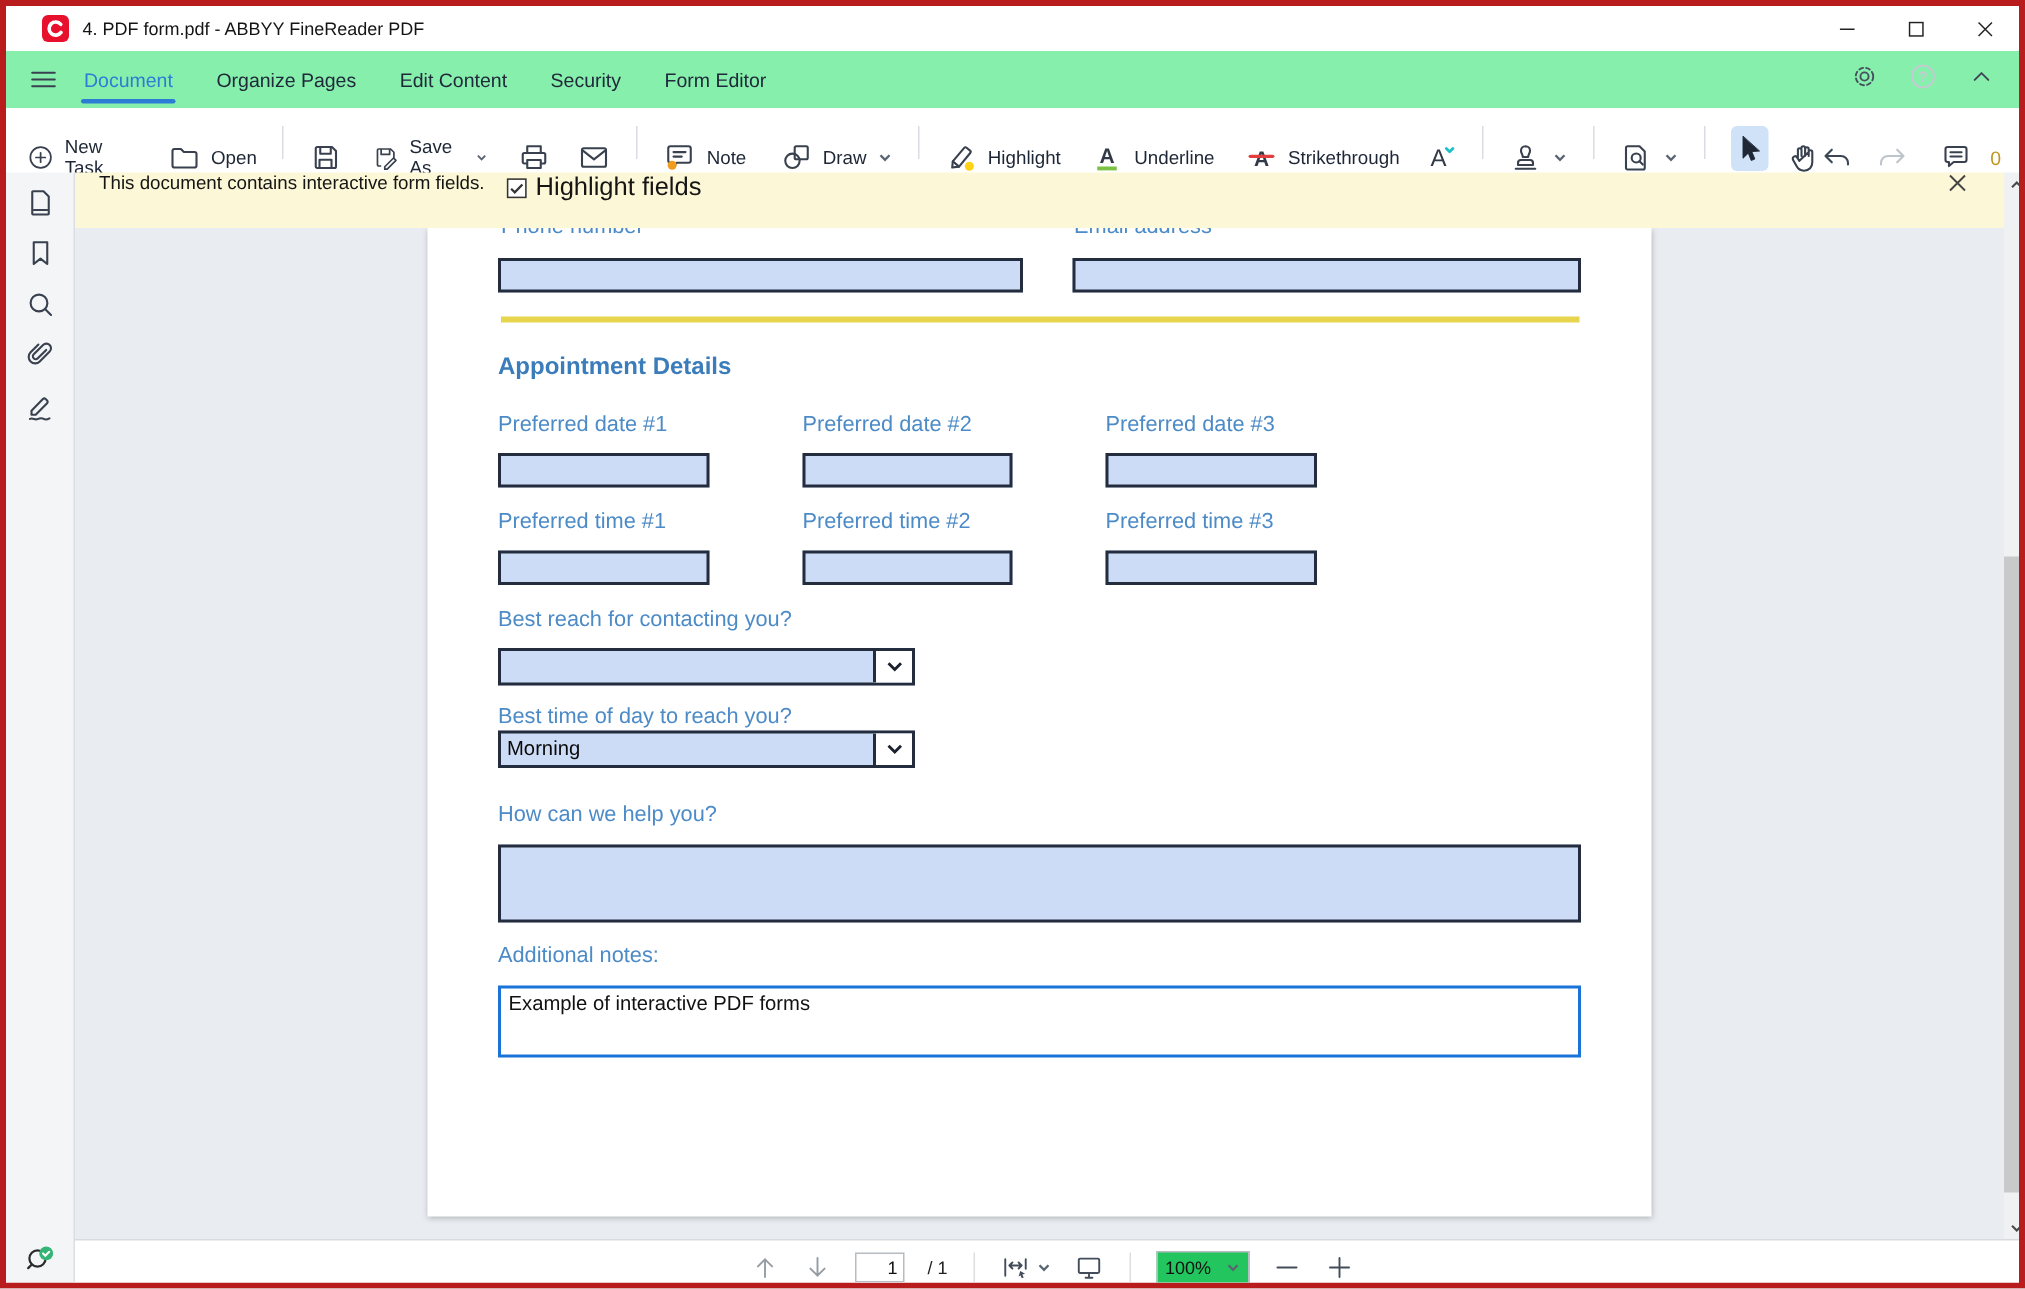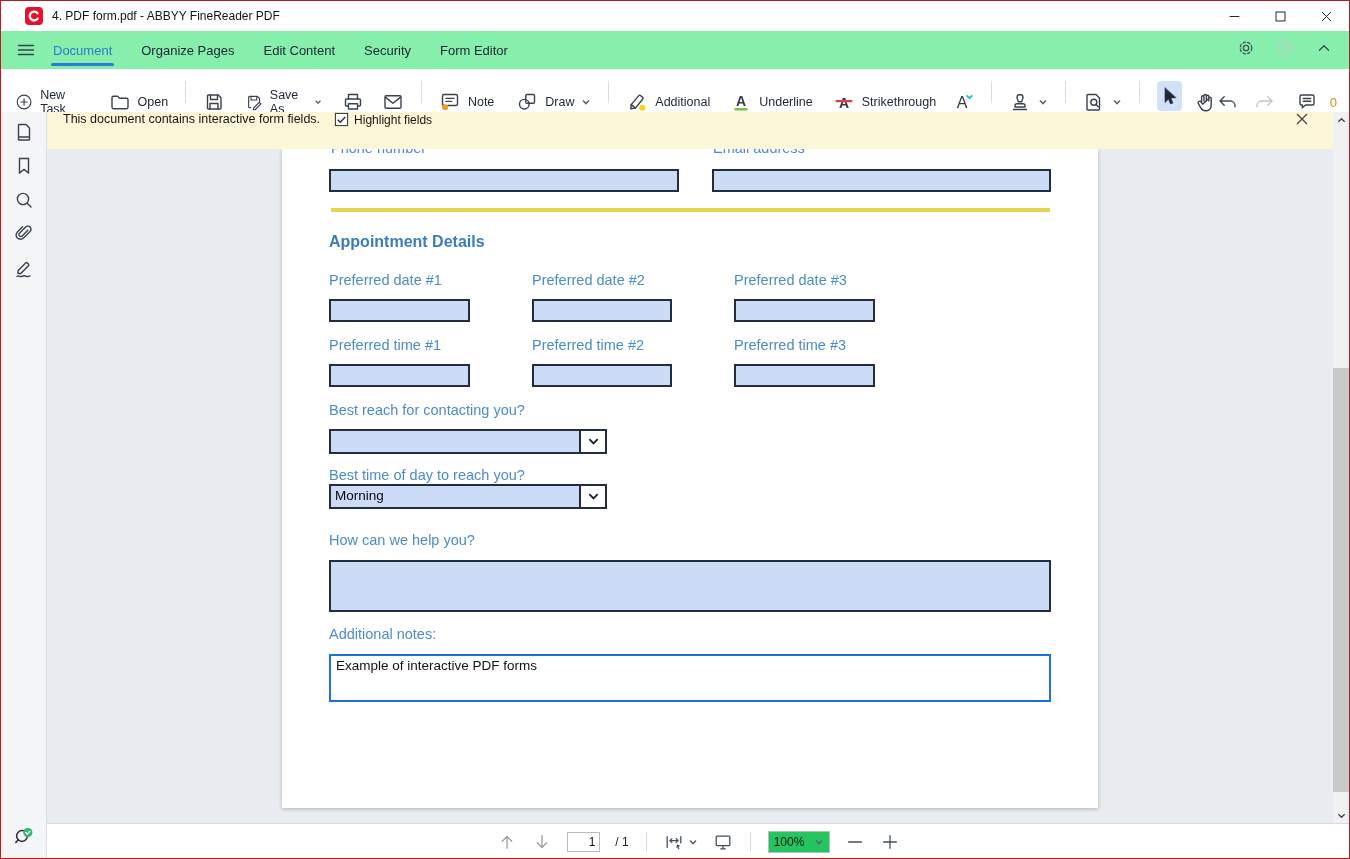--- a/index.html
+++ b/index.html
@@ -1,17 +1,17 @@
 <!DOCTYPE html>
 <html><head>
 <meta charset="utf-8">
 <style>
   * { margin:0; padding:0; box-sizing:border-box; }
   html,body { background:#cfd3d6; font-family:"Liberation Sans", sans-serif; }
-  .window { position:relative; width:1350px; height:859px; background:#fff; border:1px solid #b91c1c; overflow:hidden; }
+  .window { position:relative; width:1350px; height:859px; background:#fff; border:4px solid #b91c1c; overflow:hidden; }
 
   
   .titlebar { position:absolute; left:0; top:0; width:100%; height:30px; background:#fff; display:flex; align-items:center; }
   .app-logo { width:18px; height:18px; margin-left:24px; border-radius:4px; background:#e8112d; position:relative; flex:0 0 auto; }
   .app-logo svg { position:absolute; inset:0; }
   .win-title { font-size:12px; color:#141414; margin-left:9px; }
   .win-controls { margin-left:auto; display:flex; height:30px; }
   .win-btn { width:46px; height:30px; display:flex; align-items:center; justify-content:center; }
   .win-btn svg { width:13px; height:13px; stroke:#222; stroke-width:1.2; fill:none; }
 
@@ -35,21 +35,21 @@
   .cmt-count { font-size:13px; color:#bf9520; margin-left:5px; }
 
   svg.ic { width:22px; height:22px; fill:none; stroke:#39414f; stroke-width:1.4; stroke-linecap:round; stroke-linejoin:round; }
   svg.ic.sm { width:20px; height:20px; }
 
   
   .banner { position:absolute; left:46px; top:111px; width:1286px; height:37px; background:#fcf7d6; display:flex; align-items:flex-start; padding:0 22px 0 16px; }
   .banner-msg { font-size:12.5px; color:#151515; }
   .banner-check { display:flex; align-items:center; gap:5px; margin-left:14px; }
   .banner-check svg { width:15px; height:15px; }
-  .banner-check .lbl { font-size:12px; color:#151515; }
+  .banner-check .lbl { font-size:17px; color:#151515; }
   .banner-x { margin-left:auto; width:16px; height:16px; }
   .banner-x svg { width:14px; height:14px; stroke:#444; stroke-width:1.3; fill:none; }
 
   
   .sidebar { position:absolute; left:0; top:111px; width:46px; height:748px; background:#f3f5f7; border-right:1px solid #dbdfe3; }
   .sb-ic { position:absolute; left:12px; width:22px; height:22px; }
   .sb-bottom { position:absolute; left:11px; bottom:11px; width:24px; height:24px; }
 
   
   .content { position:absolute; left:46px; top:148px; width:1286px; height:674px; background:#e9edf1; overflow:hidden; }
@@ -209,21 +209,21 @@
           <path d="M2 3.5l3 3 3-3"></path>
         </svg>
     </div>
     <div class="tb-sep"></div>
     <div class="tb-btn">
       <svg class="ic" viewBox="0 0 22 22">
           <path d="M5.2 13.6l7.6-9c.4-.5 1.1-.5 1.6-.1l2.3 1.9c.5.4.5 1.1.1 1.6l-7.4 9.1-4.6.6.4-4.1z"></path>
           <path d="M5.2 13.6l4.2 3.5"></path>
           <circle cx="16.2" cy="16.8" r="3" fill="#ffd215" stroke="none"></circle>
         </svg>
-      <span>Additional</span>
+      <span>Highlight</span>
     </div>
     <div class="tb-btn" style="margin-left:20px">
       <svg class="ic" viewBox="0 0 22 22">
           <text x="11" y="14.5" text-anchor="middle" font-size="14" font-weight="bold" fill="#323a47" stroke="none">A</text>
           <rect x="4.5" y="17" width="13" height="2.6" fill="#7bc143" stroke="none"></rect>
         </svg>
       <span>Underline</span>
     </div>
     <div class="tb-btn" style="margin-left:20px">
       <svg class="ic" viewBox="0 0 22 22">

